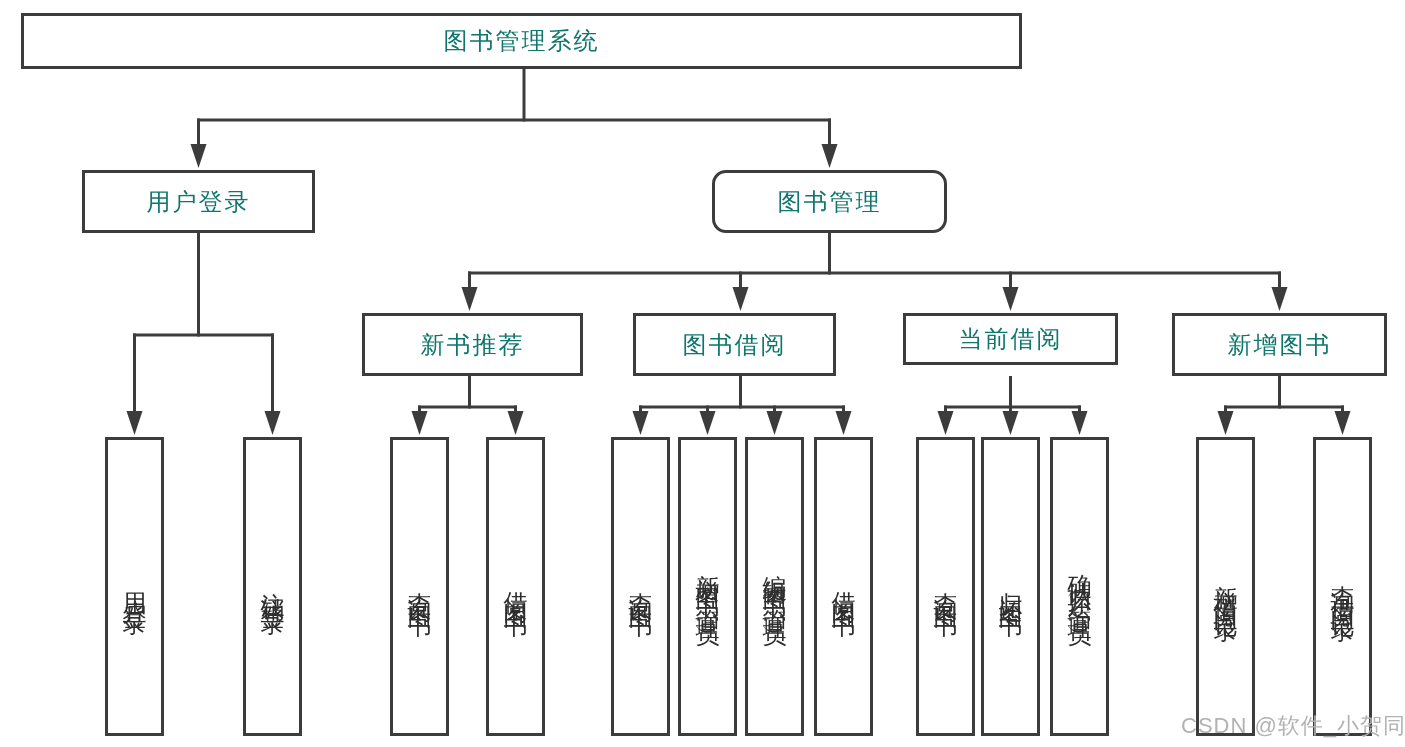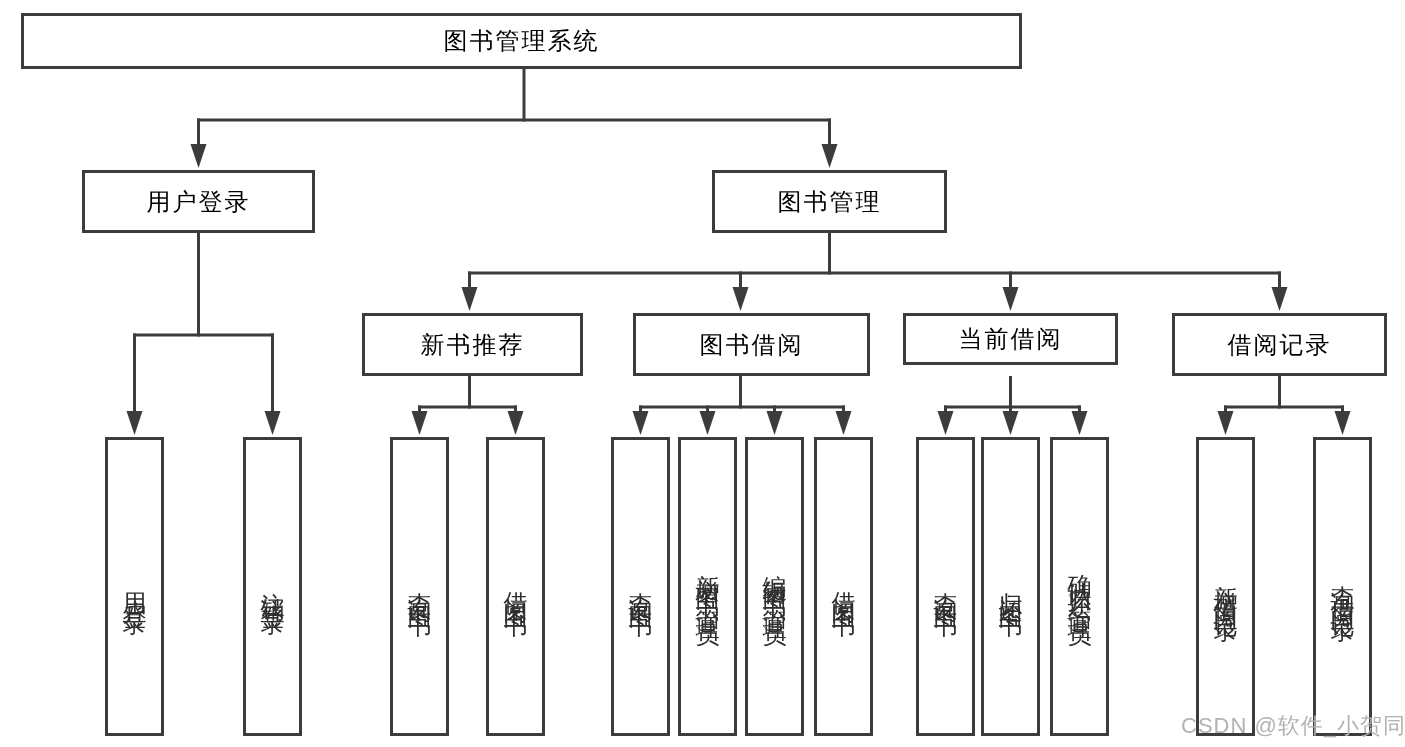--- a/index.html
+++ b/index.html
@@ -20,21 +20,21 @@
   .hbox {
     position: absolute;
     box-sizing: border-box;
     background: #ffffff;
     border: 3px solid #3c3c3c;
     display: flex;
     align-items: center;
     justify-content: center;
     font-size: 24px;
     letter-spacing: 2px;
-    color: #000000;
+    color: #0f766e;
     z-index: 2;
   }
   .leaf {
     position: absolute;
     top: 437px;
     width: 59px;
     height: 299px;
     box-sizing: border-box;
     background: #ffffff;
     border: 3px solid #3c3c3c;
@@ -142,26 +142,26 @@
       <line class="cline" x1="1225.5" y1="405.5" x2="1225.5" y2="414"></line>
       <path class="arrow" d="M1217.5 411 L1233.5 411 L1225.5 435 Z"></path>
       <line class="cline" x1="1342.5" y1="405.5" x2="1342.5" y2="414"></line>
       <path class="arrow" d="M1334.5 411 L1350.5 411 L1342.5 435 Z"></path>
     </g>
   </svg>
 
   <div class="hbox" style="left:21px; top:13px; width:1001px; height:56px;">图书管理系统</div>
 
   <div class="hbox" style="left:82px; top:170px; width:233px; height:63px;">用户登录</div>
-  <div class="hbox" style="left:712px; top:170px; width:235px; height:63px;">图书管理</div>
+  <div class="hbox" style="left:712px; top:170px; width:235px; height:63px;border-radius:14px;">图书管理</div>
 
   <div class="hbox" style="left:362px; top:313px; width:221px; height:63px;">新书推荐</div>
-  <div class="hbox" style="left:633px; top:313px; width:237px; height:63px;text-align:right;">图书借阅</div>
+  <div class="hbox" style="left:633px; top:313px; width:203px; height:63px;text-align:right;">图书借阅</div>
   <div class="hbox" style="left:903px; top:313px; width:215px; height:52px;">当前借阅</div>
-  <div class="hbox" style="left:1172px; top:313px; width:215px; height:63px;">借阅记录</div>
+  <div class="hbox" style="left:1172px; top:313px; width:215px; height:63px;">新增图书</div>
 
   <div class="leaf" style="left:105px;">
     <span>用户登录</span>
   </div>
   <div class="leaf" style="left:243px;">
     <span>注销登录</span>
   </div>
 
   <div class="leaf" style="left:390px;">
     <span>查询图书</span>

